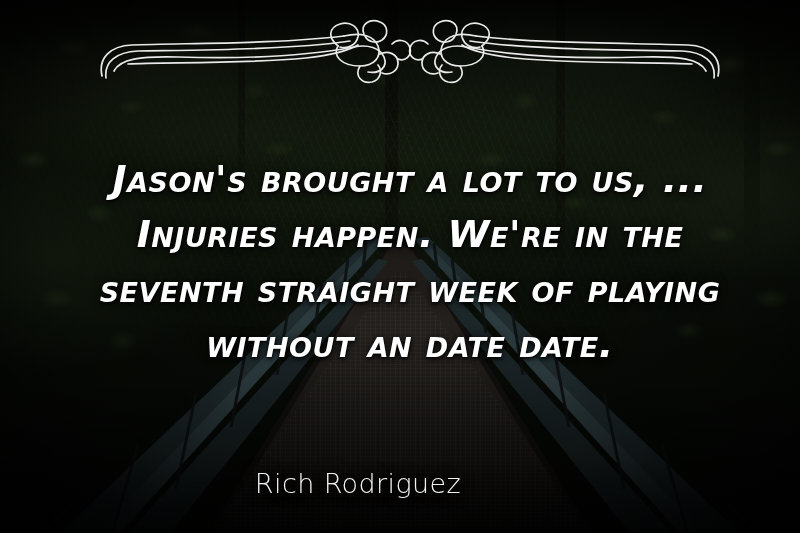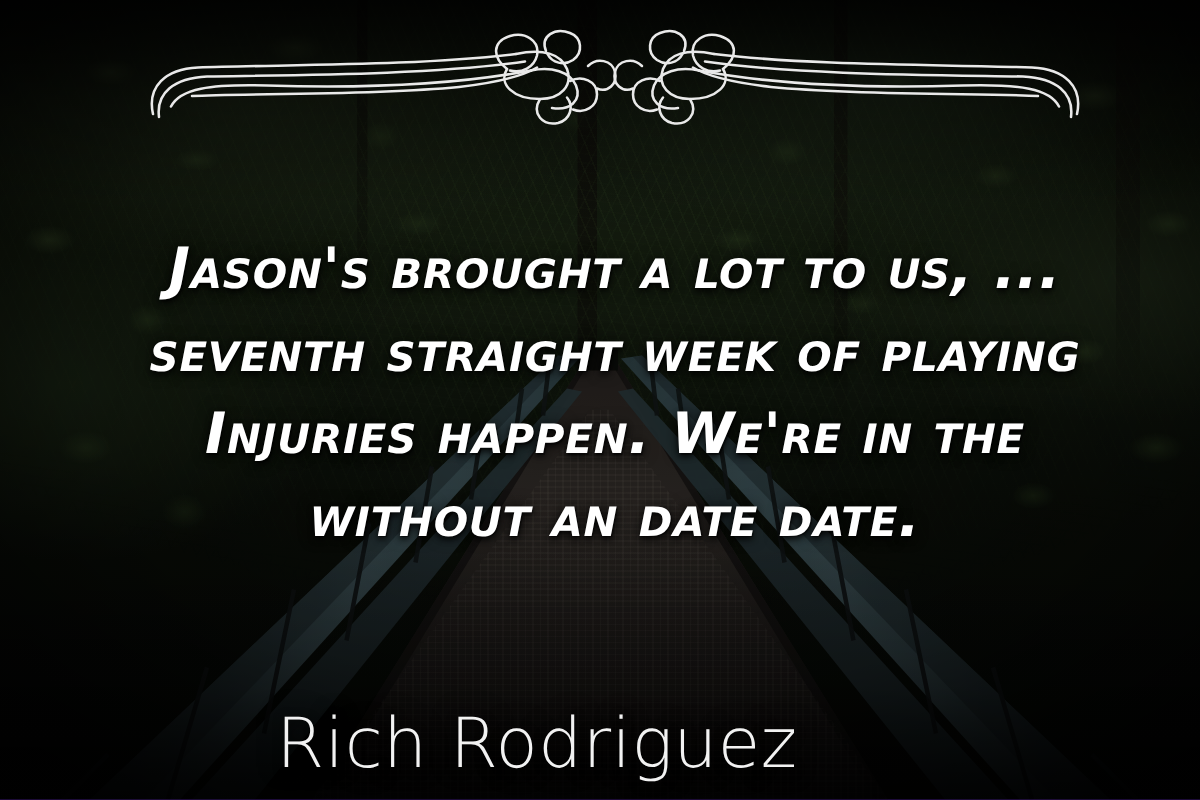--- a/index.html
+++ b/index.html
@@ -147,21 +147,21 @@
 
   .author {
     position: absolute;
     top: 468px;
     left: 0;
     width: 716px;
     text-align: center;
     color: #f2f2f2;
     font-family: "DejaVu Sans", sans-serif;
     font-weight: 300;
-    font-size: 46px;
+    font-size: 27px;
     letter-spacing: 0.4px;
     text-shadow: 0 2px 7px rgba(0,0,0,.9), 0 0 16px rgba(0,0,0,.55);
   }
 
   
   .watermark {
     position: absolute;
     right: 12px;
     bottom: 8px;
     width: 96px;
@@ -285,22 +285,22 @@
           <path d="M364 20 C368 10 358 4 348 8 C340 11 339 21 346 26 C352 30 360 28 363 22"></path>
           <path d="M368 52 C374 62 366 70 356 68 C348 66 345 57 350 51"></path>
           <path d="M348 40 C340 36 330 40 330 49 C330 57 338 62 346 59"></path>
           <path d="M336 30 C330 24 320 26 318 34 C316 42 323 48 330 45"></path>
         </g>
       </svg>
     </div>
 
     <div class="quote-block">
       <span class="quote-line">Jason's brought a lot to us, ...</span>
+      <span class="quote-line">Injuries happen. We're in the</span>
       <span class="quote-line">seventh straight week of playing</span>
-      <span class="quote-line">Injuries happen. We're in the</span>
       <span class="quote-line">without an date date.</span>
     </div>
 
     <div class="author">Rich Rodriguez</div>
 
 
   </div>
 </div>
 
 </body></html>

